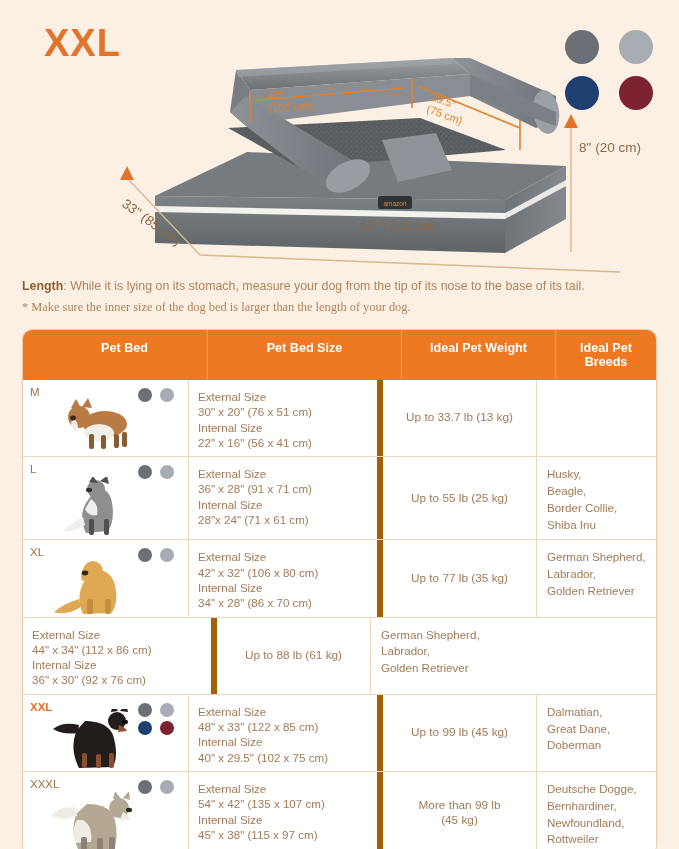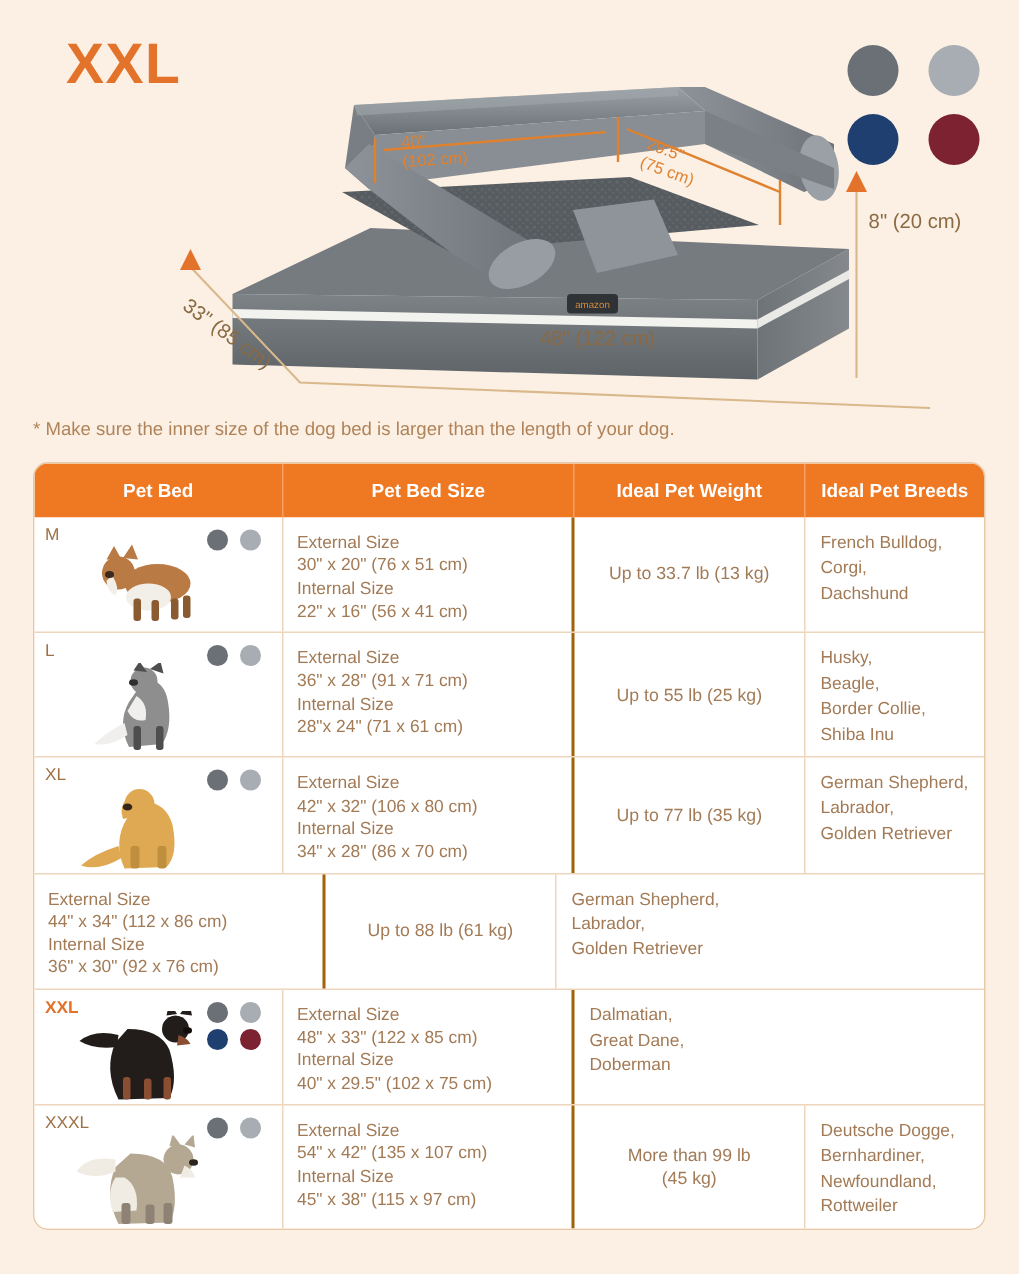--- a/index.html
+++ b/index.html
@@ -106,54 +106,56 @@
     line-height: 1.45;
     margin: 0 0 3px 4px;
     max-width: 580px;
   }
   .lede b { color: #8f5f33; }
   .note {
     color: #b1835a;
     font-size: 12.4px;
     line-height: 1.45;
     margin: 0 0 12px 4px;
+    font-family: Liberation Serif, serif;
   }
 
   
   .table {
     margin: 0 4px;
     border: 1px solid #e7c9a8;
     border-radius: 10px;
     overflow: hidden;
     background: #ffffff;
   }
   .thead {
     display: flex;
     background: #ef7822;
     color: #ffffff;
     font-weight: bold;
     font-size: 12.6px;
+    padding-left: 19px;
   }
   .thead .th {
     padding: 11px 4px;
     text-align: center;
     border-right: 1px solid #f6a064;
   }
   .thead .th:last-child { border-right: none; }
 
   .row {
     display: flex;
     border-top: 1px solid #edd6bb;
     min-height: 69px;
     background: #fff;
   }
   .row:first-of-type { border-top: none; }
 
   .c1 { width: 166px; position: relative; border-right: 1px solid #edd6bb; }
-  .c2 { width: 194px; padding: 9px 8px 6px 9px; border-right: 2px solid #a16207; }
+  .c2 { width: 194px; padding: 9px 8px 6px 9px; border-right: 6px solid #a16207; }
   .c3 { width: 154px; display: flex; align-items: center; justify-content: center;
         text-align: center; padding: 4px 6px; border-right: 1px solid #edd6bb; }
   .c4 { flex: 1; padding: 9px 6px 6px 10px; }
 
   .sizecode {
     position: absolute;
     left: 7px; top: 6px;
     font-size: 11.5px;
     color: #9d7144;
   }
@@ -296,20 +298,21 @@
 
   <div class="dim-d"><span>33"</span>
 <span>(85 cm)</span></div>
 
   <div class="dim-w"><span>48"</span>
 <span>(122 cm)</span></div>
 </div>
 
 <div class="section">
 
+  <p class="lede"><b>Length</b><span>: While it is lying on its stomach, measure your dog from the tip of its nose to the base of its tail.</span></p>
 
   <p class="note">* Make sure the inner size of the dog bed is larger than the length of your dog.</p>
 
   <div class="table">
     <div class="thead">
       <div class="th" style="width:166px">Pet Bed</div>
       <div class="th" style="width:194px">Pet Bed Size</div>
       <div class="th" style="width:154px">Ideal Pet Weight</div>
       <div class="th" style="flex:1">Ideal Pet Breeds</div>
     </div>
@@ -343,25 +346,20 @@
      </div>
      <div class="c2">
        <div class="sizetext">External Size
 30" x 20" (76 x 51 cm)
 Internal Size
 22" x 16" (56 x 41 cm)</div>
      </div>
      <div class="c3">
        <div class="weight">Up to 33.7 lb (13 kg)</div>
      </div>
-     <div class="c4">
-       <div class="breeds">French Bulldog,
-Corgi,
-Dachshund</div>
-     </div>
         </div>
         <div class="row">
           <div class="c1">
        <div class="sizecode">L</div>
        <div class="dots">
               <div class="dot" style="background:#6b7076"></div>
               <div class="dot" style="background:#a7adb2"></div>
             </div>
        <div class="dogfig"><svg viewBox="0 0 106 60">
                 <g fill="#8e8e8e">
@@ -474,20 +472,23 @@
                 </g>
                 <ellipse cx="76" cy="13" rx="3" ry="2.2" fill="#120d0c"></ellipse>
               </svg></div>
      </div>
      <div class="c2">
        <div class="sizetext">External Size
 48" x 33" (122 x 85 cm)
 Internal Size
 40" x 29.5" (102 x 75 cm)</div>
      </div>
+     <div class="c3">
+       <div class="weight">Up to 99 lb (45 kg)</div>
+     </div>
      <div class="c4">
        <div class="breeds">Dalmatian,
 Great Dane,
 Doberman</div>
      </div>
         </div>
         <div class="row">
           <div class="c1">
        <div class="sizecode">XXXL</div>
        <div class="dots">

